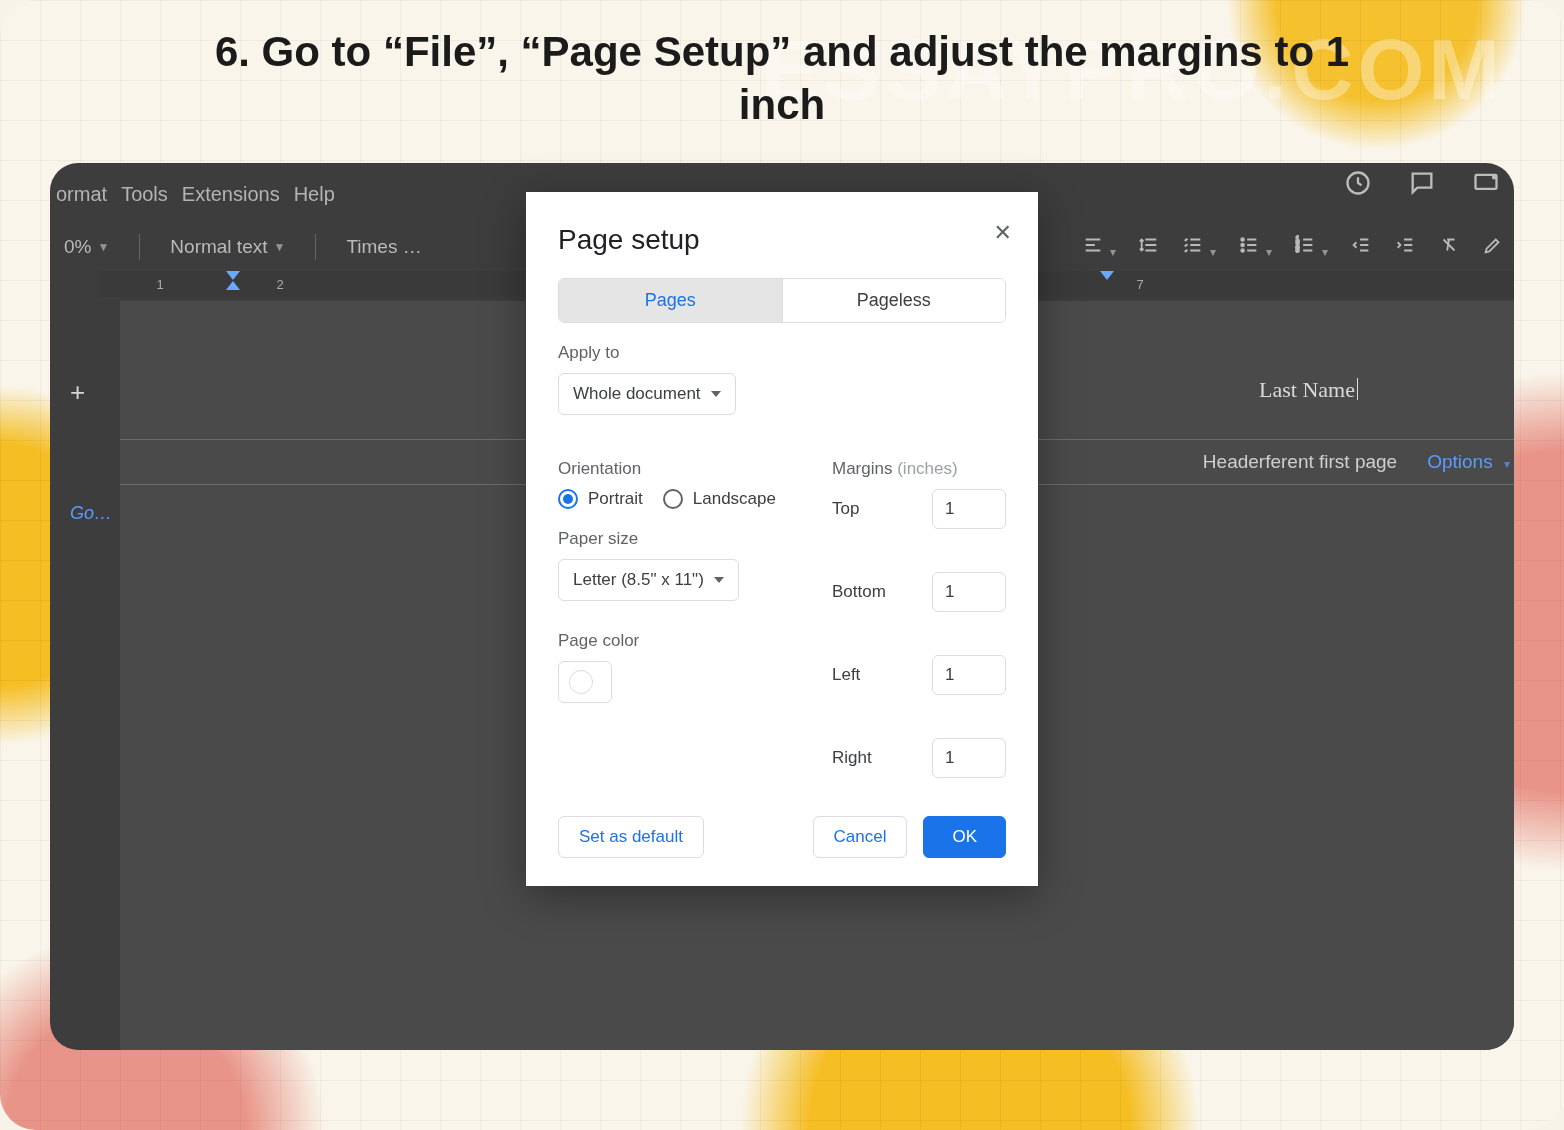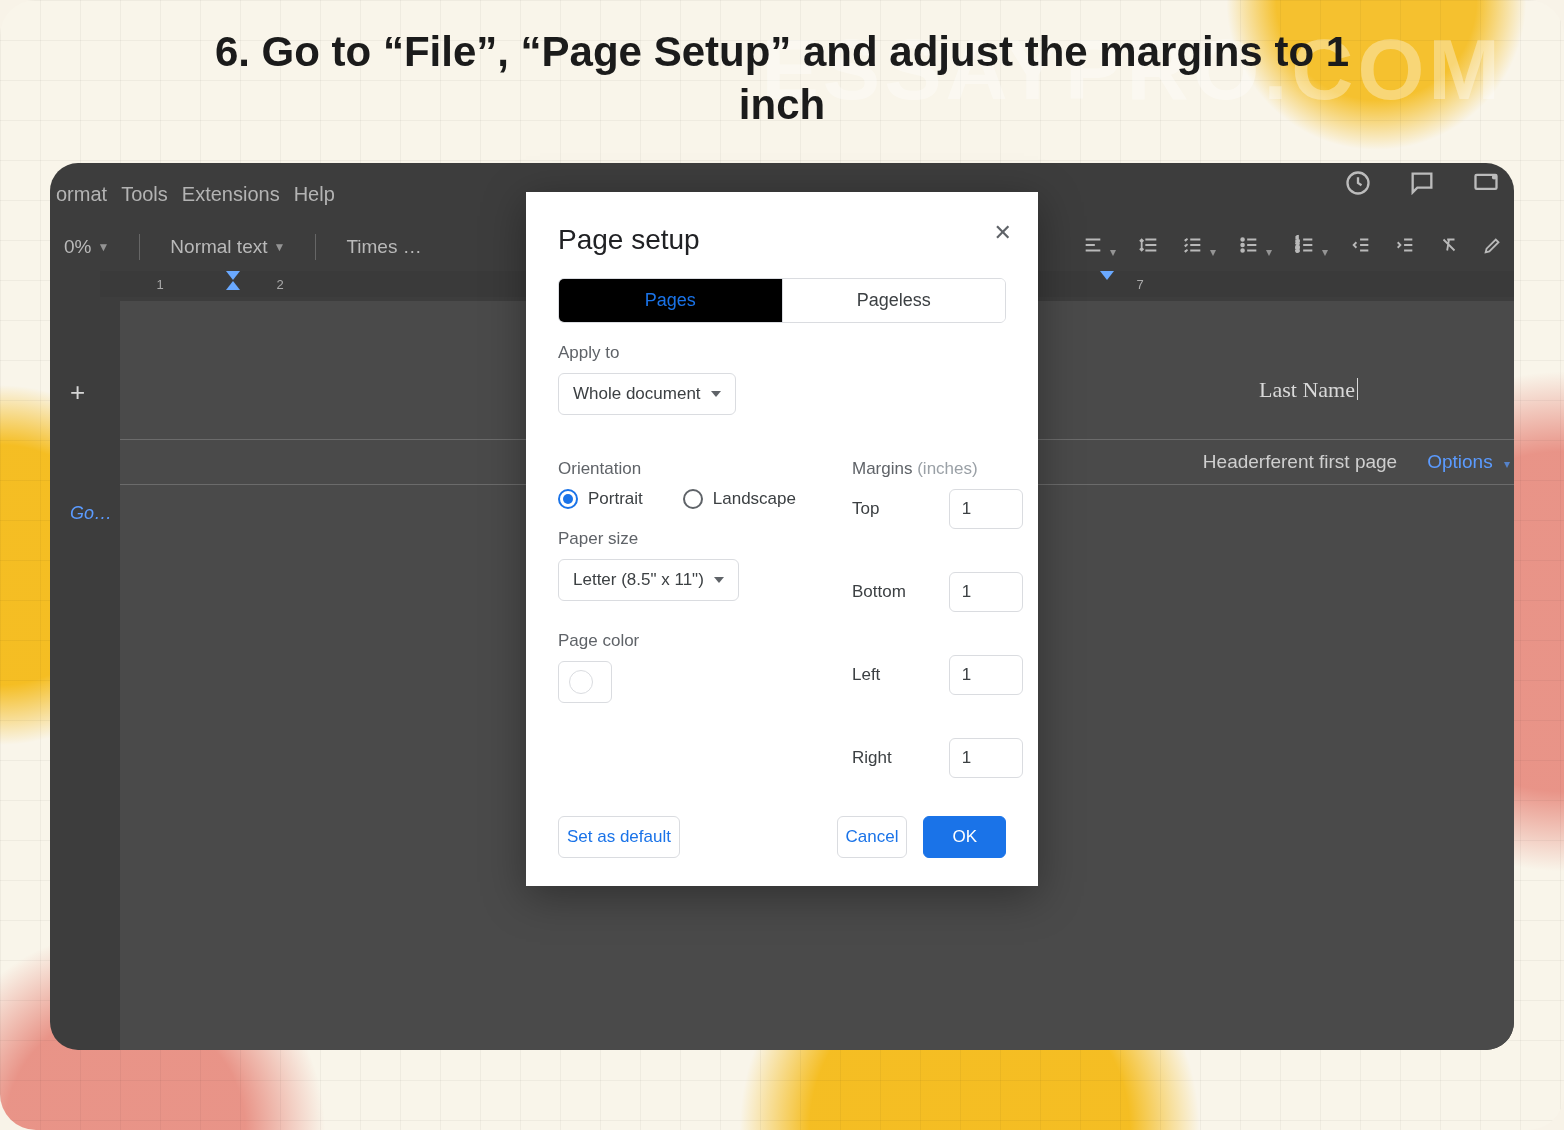--- a/index.html
+++ b/index.html
@@ -164,39 +164,39 @@
   }
 
   .tabs{
     display:flex; margin-top:22px;
     border:1px solid #dadce0; border-radius:6px; overflow:hidden;
   }
   .tabs .tab{
     flex:1; text-align:center; padding:11px 0; font-size:18px;
     color:#3c4043; background:#fff; cursor:pointer;
   }
-  .tabs .tab.active{ background:#000000; color:#1a73e8; font-weight:500;text-align:center;}
+  .tabs .tab.active{ background:#e5e5e5; color:#1a73e8; font-weight:500;text-align:center;}
   .tabs .tab + .tab{ border-left:1px solid #dadce0;}
 
   .section-label{ font-size:17px; color:#5f6368; margin-top:20px; margin-bottom:10px;}
   .section-label.ml{ color:#5f6368;}
   .dropdown{
     display:inline-flex; align-items:center;
     border:1px solid #dadce0; border-radius:6px;
     padding:10px 14px; font-size:17px; color:#3c4043;
     cursor:pointer;
   }
   .dropdown .dcaret{ margin-left:10px;
     width:0;height:0;border-left:5px solid transparent;border-right:5px solid transparent;border-top:6px solid #5f6368;}
 
   .two-col{ display:flex; gap:56px; margin-top:24px;}
   .col-left{ flex:1.1;}
   .col-right{ flex:1;}
 
-  .radio-row{ display:flex; gap:40px; margin-top:8px; margin-bottom:20px; align-items:flex-end;}
+  .radio-row{ display:flex; gap:20px; margin-top:8px; margin-bottom:20px; align-items:flex-end;}
   .radio{ display:flex; align-items:center; gap:10px; font-size:17px; color:#3c4043; cursor:pointer;}
   .r-outer{ width:20px;height:20px;border:2px solid #5f6368;border-radius:50%; display:flex;align-items:center;justify-content:center;}
   .radio.checked .r-outer{ border-color:#1a73e8;}
   .r-inner{ width:10px;height:10px;border-radius:50%; background:#1a73e8; display:none;}
   .radio.checked .r-inner{ display:block;}
 
   .swatch-drop{
     display:inline-flex; align-items:center;
     border:1px solid #dadce0; border-radius:6px;
     padding:8px 10px; cursor:pointer;
@@ -214,21 +214,21 @@
   }
 
   .unit{ color:#9aa0a6;}
 
   .dialog-actions{
     display:flex; justify-content:space-between; align-items:center;
     margin-top:38px;
   }
   .btn{
     border:1px solid #dadce0; background:#fff; color:#1a73e8;
-    font-size:17px; padding:10px 8px; border-radius:6px;
+    font-size:17px; padding:10px 20px; border-radius:6px;
     cursor:pointer; font-family:inherit;
   }
   .btn.primary{ background:#1a73e8; color:#fff; border-color:#1a73e8; padding:10px 28px;}
   .btn-row-right{ display:flex; gap:16px;}
 
 </style>
 </head>
 <body>
 
 <div class="outer-round">

